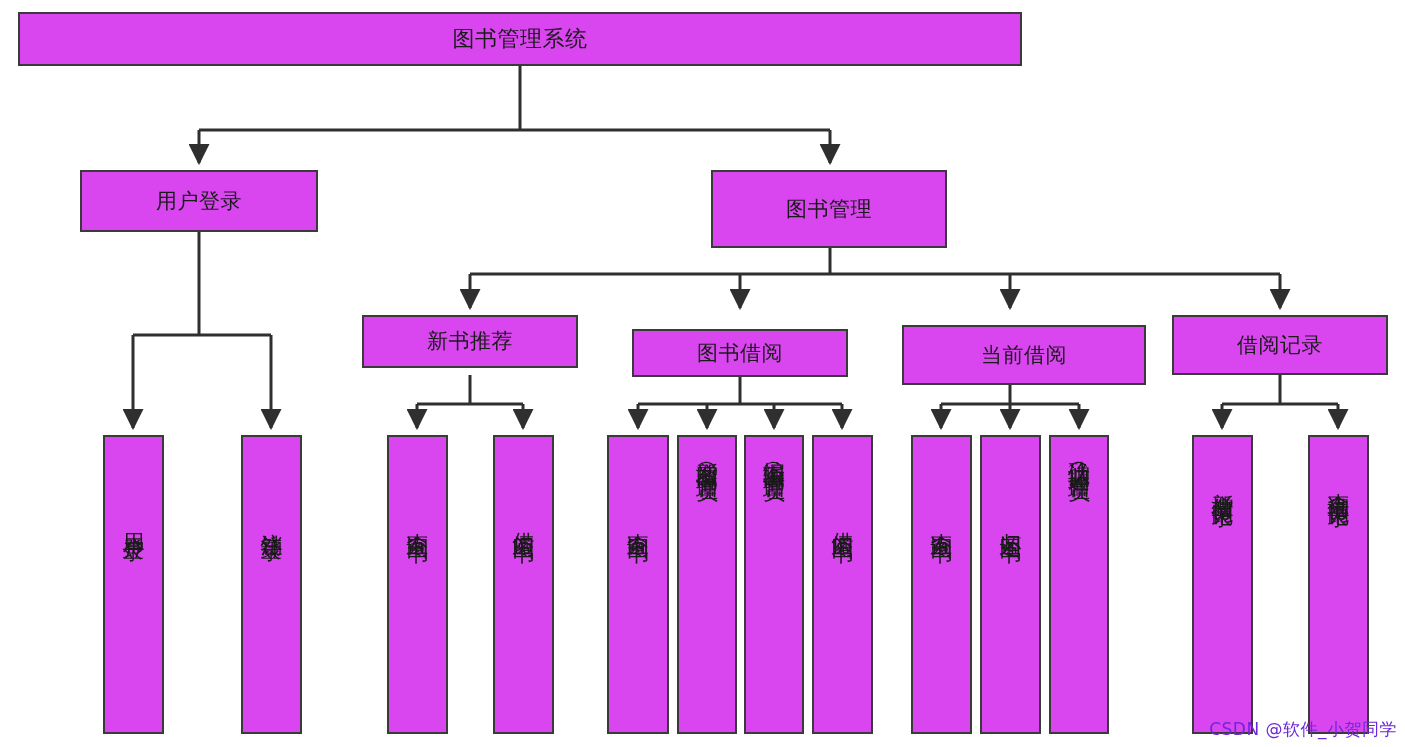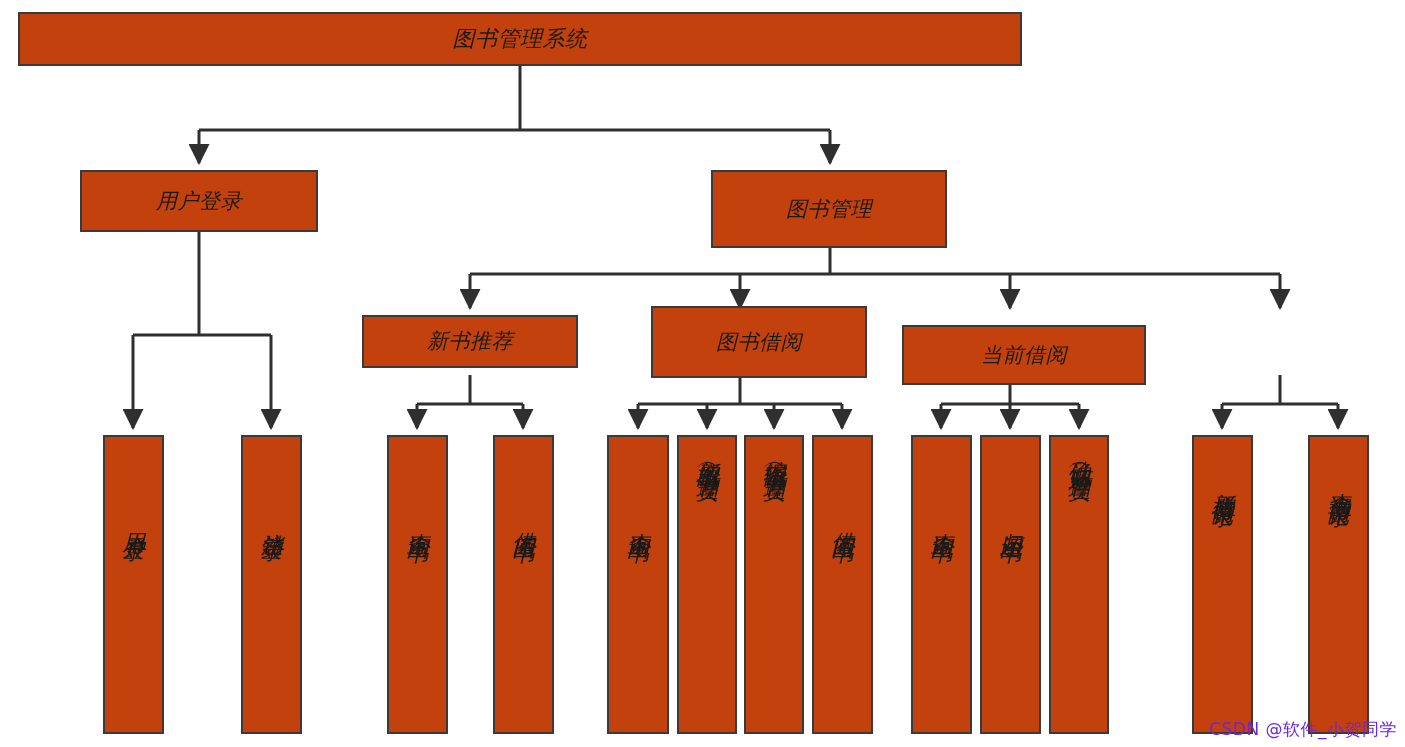--- a/index.html
+++ b/index.html
@@ -22,27 +22,26 @@
     position: absolute;
     left: 0;
     top: 0;
     width: 1405px;
     height: 747px;
     pointer-events: none;
   }
   .node {
     position: absolute;
     box-sizing: border-box;
-    background: #c2410c;
+    background: #d946ef;
     border: 2px solid #3a3a3a;
     display: flex;
     align-items: center;
     justify-content: center;
     color: #1a1a1a;
-    font-style: italic;
   }
   .node .label {
     display: block;
     text-align: center;
     line-height: 1.18;
     white-space: nowrap;
   }
   
   .node.horiz .label {
     font-size: 21px;
@@ -138,26 +137,29 @@
   <div class="node horiz" style="left:80px; top:170px; width:238px; height:62px;">
     <span class="label">用户登录</span>
   </div>
   <div class="node horiz" style="left:711px; top:170px; width:236px; height:78px;">
     <span class="label">图书管理</span>
   </div>
 
   <div class="node horiz" style="left:362px; top:315px; width:216px; height:53px;">
     <span class="label">新书推荐</span>
   </div>
-  <div class="node horiz" style="left:632px; top:306px; width:216px; height:72px;margin-left:19px;">
+  <div class="node horiz" style="left:632px; top:329px; width:216px; height:48px;">
     <span class="label">图书借阅</span>
   </div>
   <div class="node horiz" style="left:902px; top:325px; width:244px; height:60px;">
     <span class="label">当前借阅</span>
   </div>
+  <div class="node horiz" style="left:1172px; top:315px; width:216px; height:60px;">
+    <span class="label">借阅记录</span>
+  </div>
 
   <div class="node vert" style="left:103px; top:435px; width:61px; height:299px; padding-top:78px;">
     <span class="label">用户登录</span>
   </div>
   <div class="node vert" style="left:241px; top:435px; width:61px; height:299px; padding-top:78px;">
     <span class="label">注销登录</span>
   </div>
 
   <div class="node vert" style="left:387px; top:435px; width:61px; height:299px; padding-top:78px;">
     <span class="label">查询图书</span>

